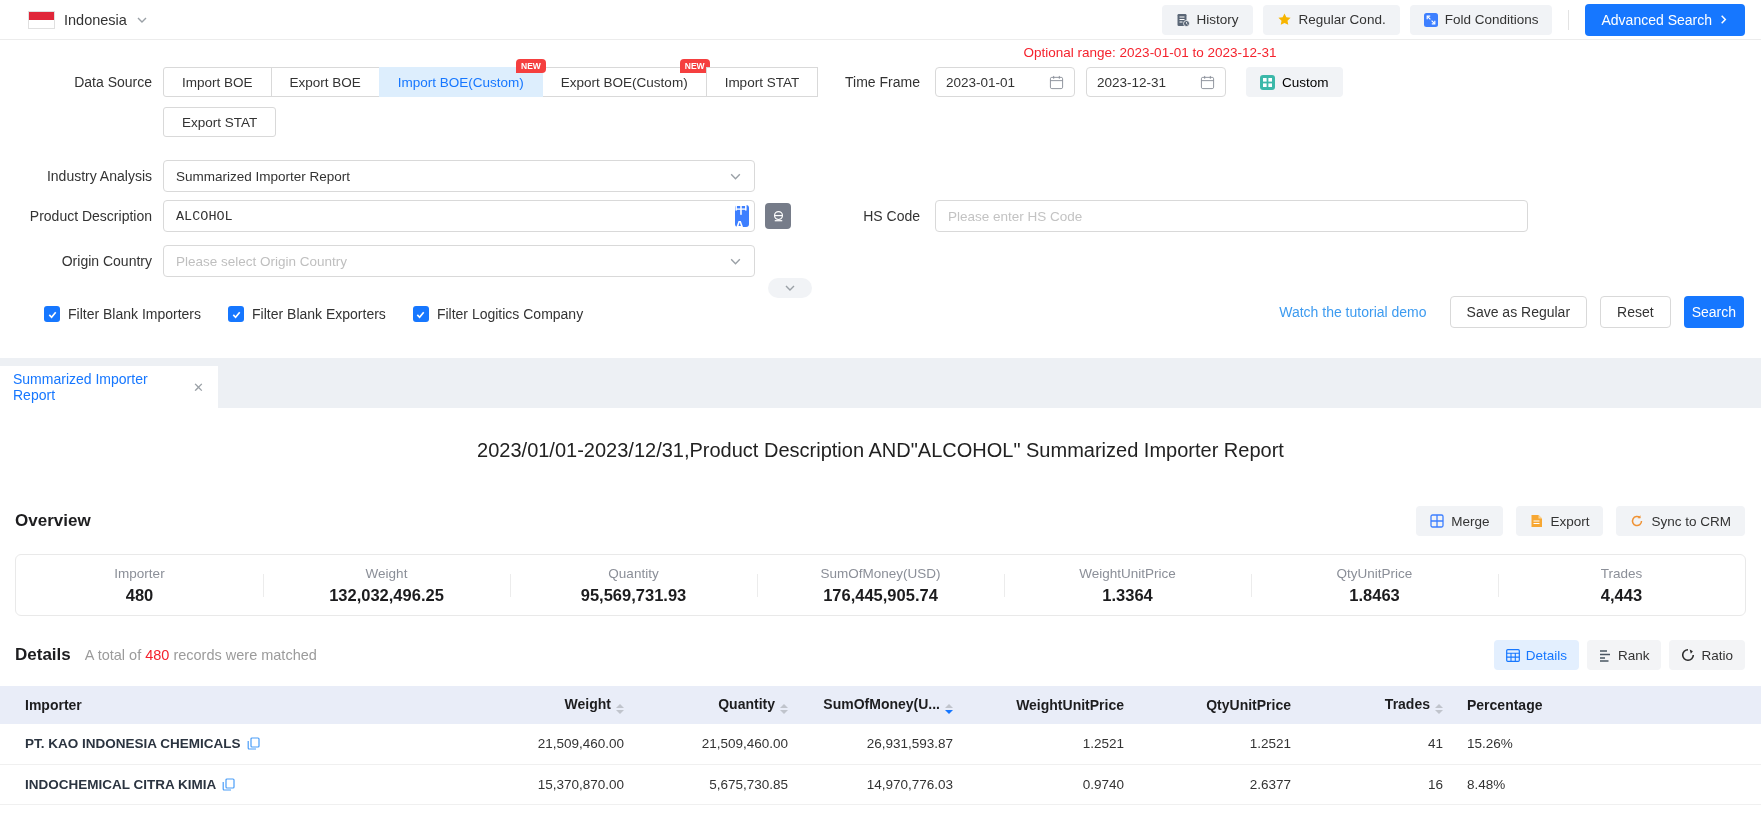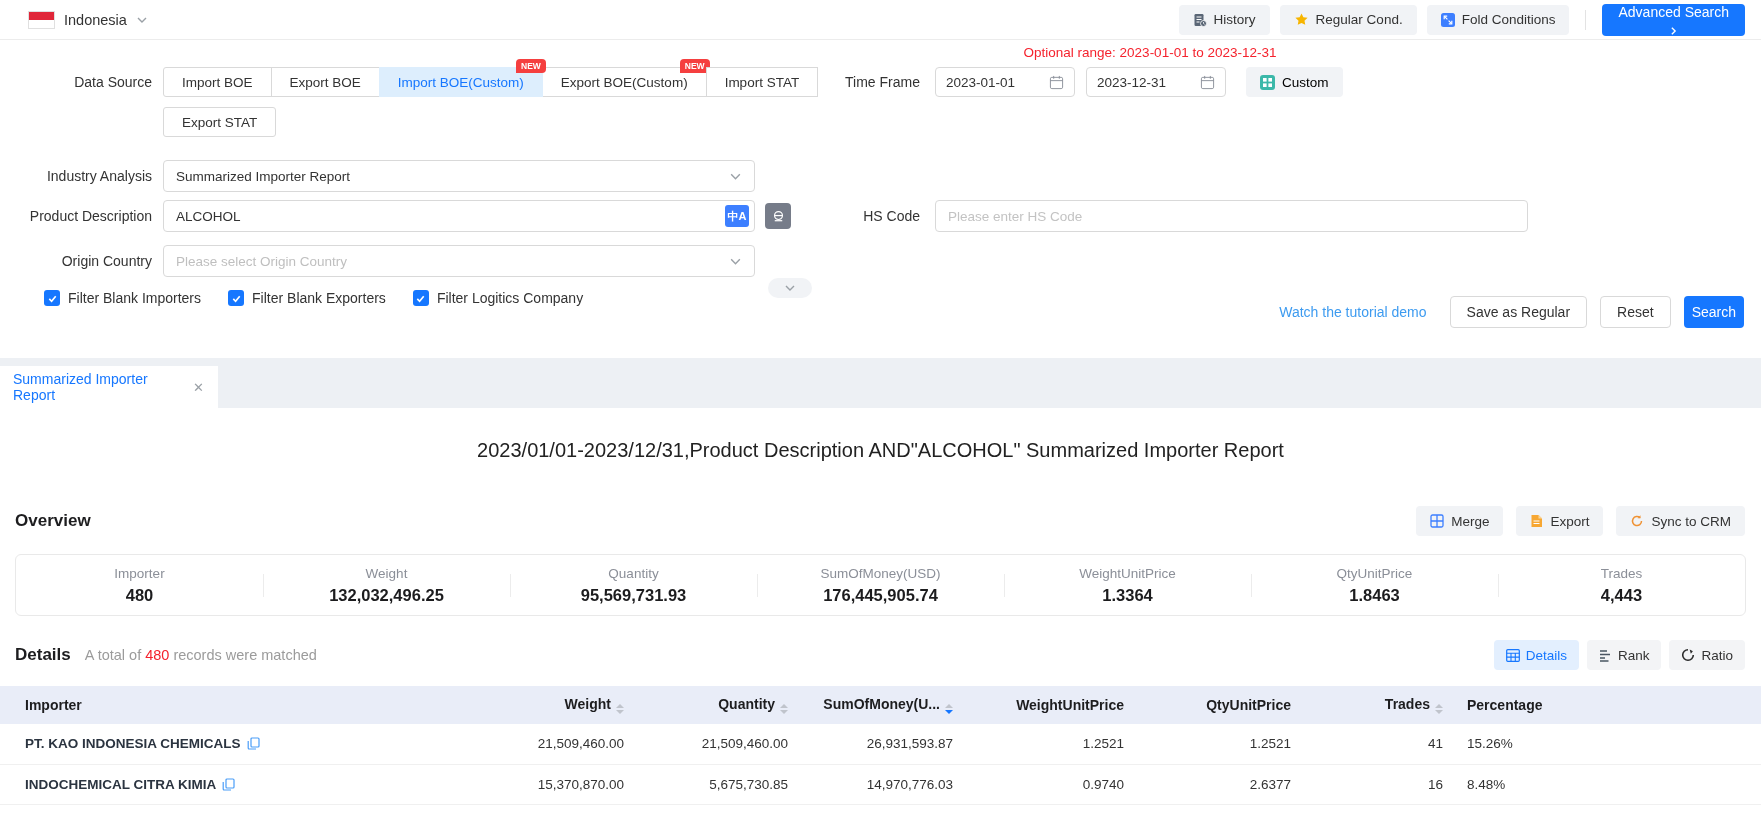--- a/index.html
+++ b/index.html
@@ -12,21 +12,21 @@
             padding:0 16px 0 28px; border-bottom:1px solid #ececec; }
   .country { display:flex; align-items:center; gap:9px; cursor:pointer; }
   .flag { width:27px; height:18px; border:1px solid #e0e0e0; display:flex; flex-direction:column; }
   .flag i { flex:1; } .flag .r { background:#e02639; } .flag .w { background:#fff; }
   .country-name { font-size:14.5px; color:#333; }
   .topbar-right { display:flex; align-items:center; gap:10px; }
   .btn-gray { display:inline-flex; align-items:center; gap:7px; height:30px; padding:0 14px;
               background:#f1f3f6; border:none; border-radius:4px; font-size:13.5px; color:#333; cursor:pointer; }
   .tb-divider { width:1px; height:20px; background:#e3e3e3; margin:0 6px; }
   .btn-primary { display:inline-flex; align-items:center; gap:6px; height:32px; padding:0 16px;
-                 background:#1677ff; border:none; border-radius:4px; font-size:14px; color:#fff; cursor:pointer;flex-direction:column; }
+                 background:#1677ff; border:none; border-radius:4px; font-size:14px; color:#fff; cursor:pointer; }
 
   
   .form { position:relative; height:305px; background:#fff; }
   .flabel { position:absolute; width:152px; text-align:right; font-size:14px; color:#333; }
   .optional-range { position:absolute; left:935px; top:5px; width:430px; text-align:center;
                     color:#f5222d; font-size:13.5px; }
 
   .tabs-row { position:absolute; left:163px; top:27px; display:flex; }
   .ds-tab { position:relative; height:30px; padding:0 18px; display:flex; align-items:center;
             background:#fff; border:1px solid #d9d9d9; margin-left:-1px; font-size:13.5px; color:#333;
@@ -48,33 +48,33 @@
                 background:#f1f3f6; border:none; border-radius:4px; font-size:13.5px; margin-left:9px; cursor:pointer; }
   .custom-ico { width:15px; height:15px; background:#3bb8a9; border-radius:3px; display:inline-flex;
                 align-items:center; justify-content:center; }
 
   .select-box { position:absolute; left:163px; height:32px; width:592px; border:1px solid #d9d9d9;
                 border-radius:4px; background:#fff; display:flex; align-items:center;
                 justify-content:space-between; padding:0 12px; font-size:13.5px; cursor:pointer; }
   .placeholder { color:#bfbfbf; }
   .input-wrap { position:absolute; left:163px; height:32px; width:592px; }
   .text-input { width:100%; height:100%; border:1px solid #d9d9d9; border-radius:4px; padding:0 34px 0 12px;
-                font-size:13.5px; color:#333; font-family:Liberation Sans, sans-serif; outline:none; }
-  .trans-icon { position:absolute; right:6px; top:5px; width:24px; height:22px; background:#3d7fff;
-                border-radius:3px; color:#fff; font-size:11px; font-weight:bold; display:flex;
+                font-size:13.5px; color:#333; font-family:Liberation Mono, monospace; outline:none; }
+  .trans-icon { position:absolute; right:6px; top:5px; width:14px; height:22px; background:#3d7fff;
+                border-radius:3px; color:#fff; font-size:13px; font-weight:bold; display:flex;
                 align-items:center; justify-content:center; cursor:pointer; }
   .fuzzy-btn { position:absolute; left:765px; width:26px; height:26px; background:#767c89; border:none;
                border-radius:4px; display:flex; align-items:center; justify-content:center; cursor:pointer; }
   .hs-group { position:absolute; top:160px; left:820px; display:flex; align-items:center; }
   .hs-label { width:100px; text-align:right; font-size:14px; margin-right:15px; }
   .hs-input { width:593px; height:32px; border:1px solid #d9d9d9; border-radius:4px; padding:0 12px;
               font-size:13.5px; font-family:inherit; outline:none; }
   .hs-input::placeholder { color:#c3c3c3; }
 
-  .checks-row { position:absolute; left:25px; top:250px; display:flex; align-items:center; gap:27px;padding-left:19px; }
+  .checks-row { position:absolute; left:25px; top:266px; display:flex; align-items:center; gap:27px;padding-left:19px; }
   .check-item { display:flex; align-items:center; gap:8px; cursor:pointer; }
   .checkbox { width:16px; height:16px; background:#1677ff; border-radius:3px; display:inline-flex;
               align-items:center; justify-content:center; }
   .check-label { font-size:14px; color:#333; }
   .collapse-btn { position:absolute; left:768px; top:238px; width:44px; height:20px; background:#f1f3f6;
                   border:none; border-radius:10px; display:flex; align-items:center; justify-content:center; cursor:pointer; }
   .actions-row { position:absolute; right:17px; top:256px; display:flex; align-items:center; gap:13px; }
   .tutorial-link { color:#3d9bf0; font-size:14px; text-decoration:none; margin-right:10px; cursor:pointer; }
   .btn-outline { height:32px; padding:0 16px; background:#fff; border:1px solid #d9d9d9; border-radius:4px;
                  font-size:14px; color:#333; cursor:pointer; }

